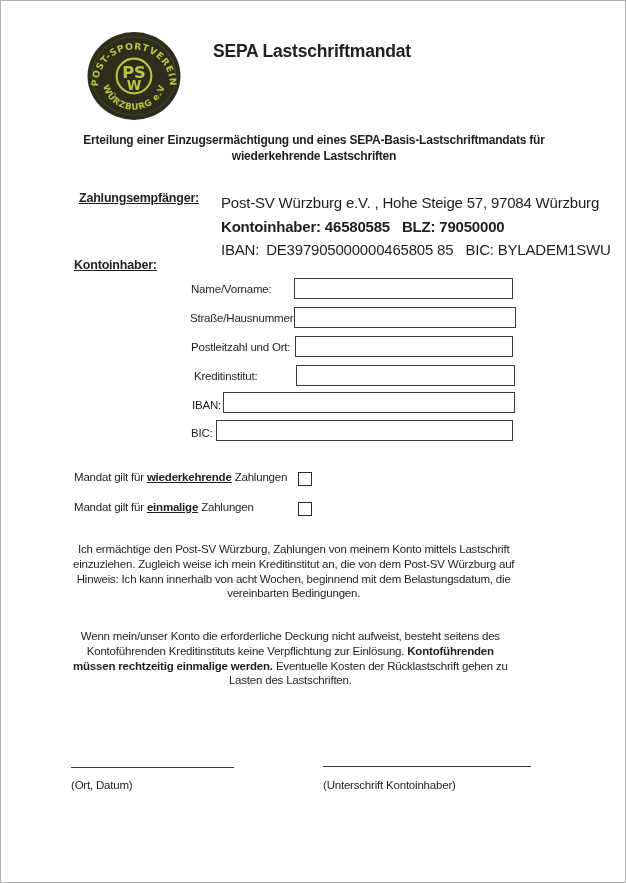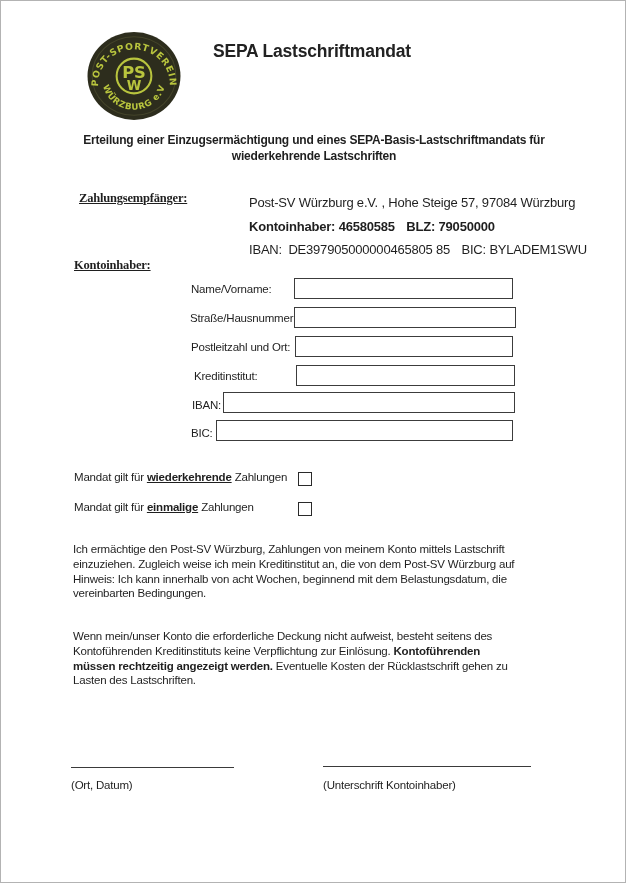--- a/index.html
+++ b/index.html
@@ -19,37 +19,37 @@
     position:absolute;left:212px;top:40px;
     font-size:17.5px;font-weight:bold;color:#222;margin:0;
     letter-spacing:-0.2px;
   }
   .logo{position:absolute;left:86px;top:30px;width:94px;height:90px;}
   .subtitle{
     position:absolute;left:63px;top:131px;width:500px;
     text-align:center;font-weight:bold;font-size:12px;line-height:16px;
   }
   .sec-label{
-    position:absolute;font-size:12.5px;font-weight:bold;text-decoration:underline;font-family:Liberation Serif, serif;
+    position:absolute;font-size:12.5px;font-weight:bold;text-decoration:underline;
   }
-  .payee-values{position:absolute;left:220px;top:190px;font-size:13px;margin-left:28px;}
+  .payee-values{position:absolute;left:220px;top:190px;font-size:15px;}
   .payee-values .pv-line{line-height:23.5px;white-space:nowrap;}
   .field-label{position:absolute;font-size:11.5px;white-space:nowrap;}
   .field-box{
     position:absolute;height:19px;
     border:1px solid #3c3c3c;background:#fff;
     font-size:12px;font-family:"Liberation Sans",sans-serif;
     padding:0 4px;box-sizing:content-box;outline:none;
   }
   .chk-row{position:absolute;left:73px;font-size:11.5px;white-space:nowrap;}
   .checkbox{
     position:absolute;width:12px;height:12px;
     border:1.5px solid #2a2a2a;background:#fff;cursor:pointer;
   }
-  .para{position:absolute;left:72px;font-size:11.5px;}
+  .para{position:absolute;left:72px;font-size:11.5px;text-align:center;}
   .para div{line-height:14.8px;white-space:nowrap;}
   .sig-line{position:absolute;border-top:1.5px solid #3a3a3a;height:0;}
   .sig-label{position:absolute;font-size:11.5px;white-space:nowrap;}
 </style>
 </head>
 <body>
 
 <div class="page">
 
   <svg class="logo" viewBox="0 0 92 88">
@@ -135,21 +135,21 @@
     <div>vereinbarten Bedingungen.</div>
   </div>
 
   <div class="para" style="top:628px;">
     <div>Wenn mein/unser Konto die erforderliche Deckung nicht aufweist, besteht seitens des</div>
     <div>
       <span>Kontoführenden Kreditinstituts keine Verpflichtung zur Einlösung.</span>
       <b>Kontoführenden</b>
     </div>
     <div>
-      <b>müssen rechtzeitig angezeigt werden.</b>
+      <b>müssen rechtzeitig einmalige werden.</b>
       <span>Eventuelle Kosten der Rücklastschrift gehen zu</span>
     </div>
     <div>Lasten des Lastschriften.</div>
   </div>
 
   <div class="sig-line" style="left:70px;top:766px;width:163px;"></div>
   <div class="sig-label" style="left:70px;top:778px;">(Ort, Datum)</div>
 
   <div class="sig-line" style="left:322px;top:765px;width:208px;"></div>
   <div class="sig-label" style="left:322px;top:778px;">(Unterschrift Kontoinhaber)</div>

